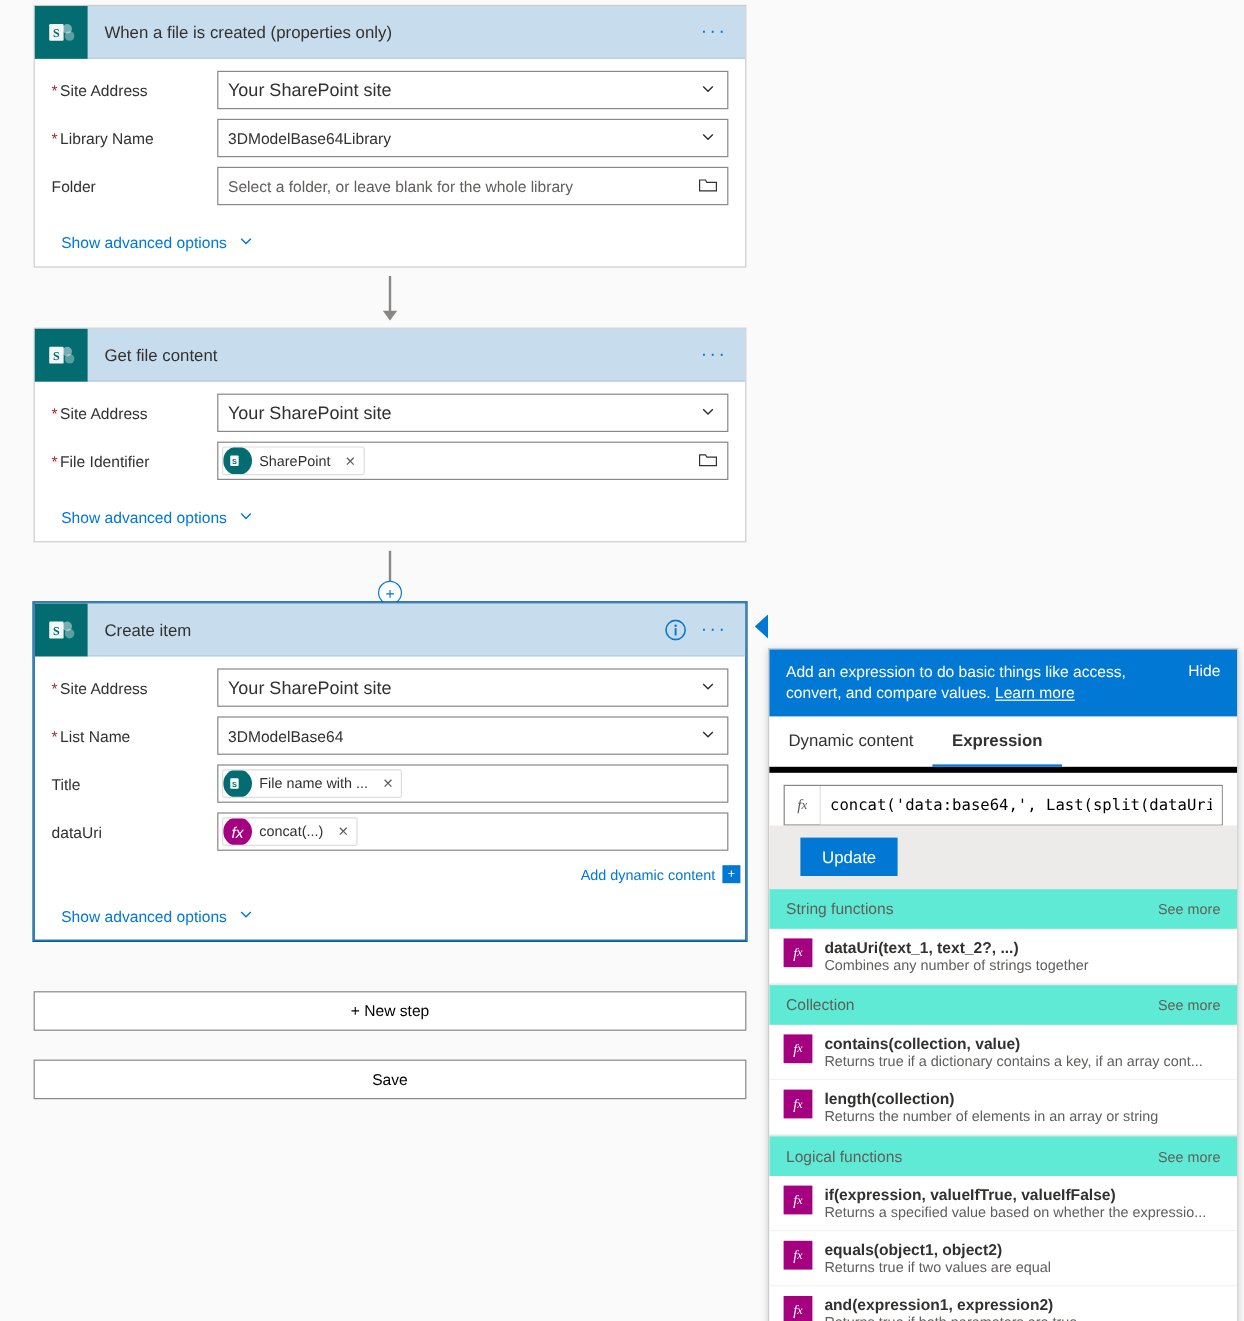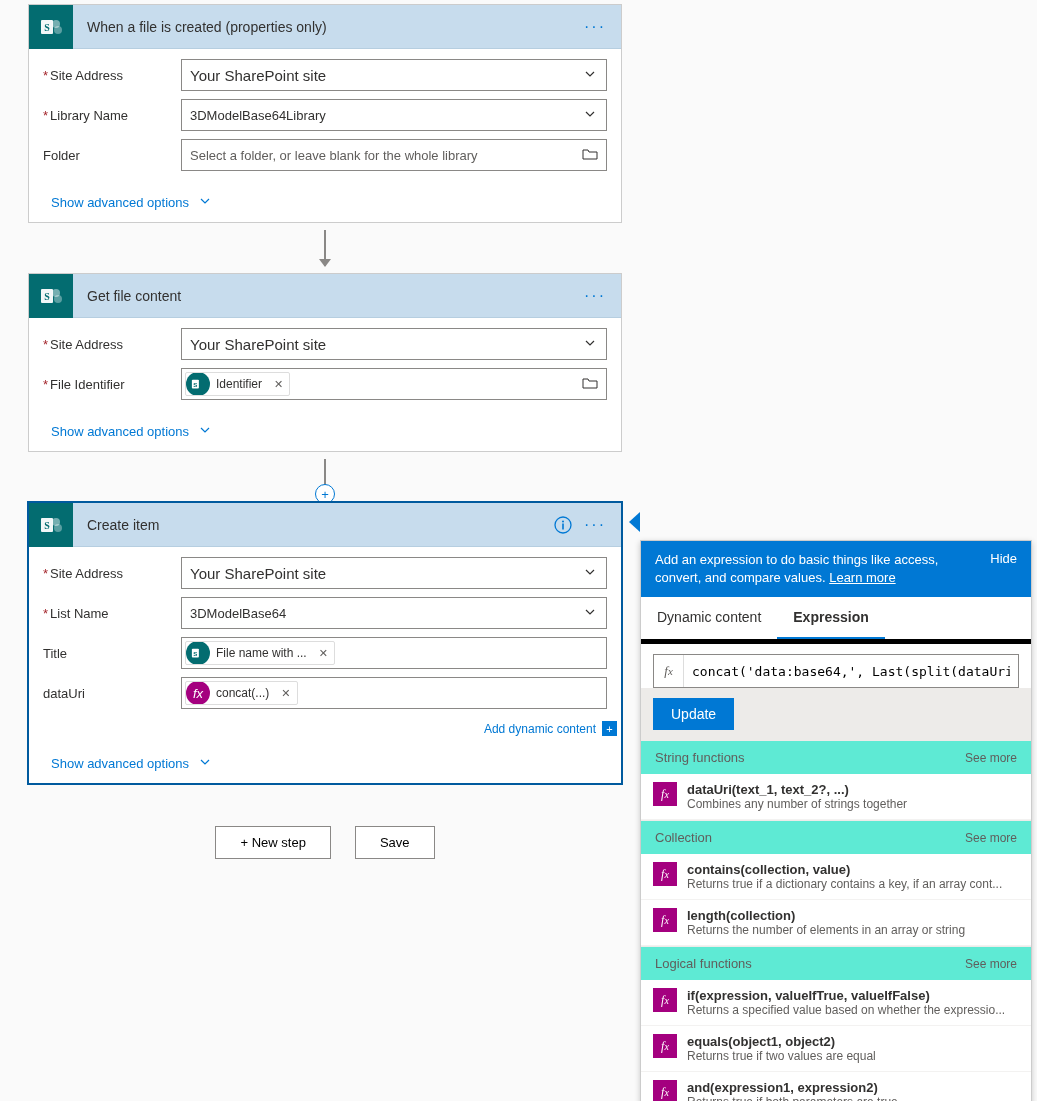--- a/index.html
+++ b/index.html
@@ -111,21 +111,21 @@
     display:flex; justify-content:flex-end; align-items:center;
     color:#0078d4; font-size:12px; cursor:pointer;
   }
   .add-dyn .plus-sq {
     width:15px; height:15px; background:#0078d4; color:#fff;
     display:flex; align-items:center; justify-content:center;
     margin-left:6px; font-size:11px;
   }
   .buttons-row {
     display:flex; justify-content:center; gap:24px;
-    width:594px; margin-left:24px; margin-top:42px;
+    width:594px; margin-left:24px; margin-top:42px;flex-direction:column;
   }
   .btn {
     border:1px solid #8a8886; background:#fff;
     padding:8px 24px; font-size:13px; cursor:pointer;
   }
   
   .expr-panel {
     position:absolute;
     top:540px; left:640px;
     width:392px; height:658px;
@@ -159,21 +159,21 @@
     color:#605e5c; font-style:italic; border-right:1px solid #ddd; height:100%;
     font-family: "Segoe UI", serif;
   }
   .fx-input {
     flex:1; border:none; outline:none; padding:0 8px;
     font-family:Consolas, monospace; font-size:13px; height:100%;
   }
   .update-bar { background:#edebe9; padding:10px 12px; }
   .update-btn {
     background:#0078d4; color:#fff; border:none;
-    padding:8px 18px; font-size:14px; cursor:pointer;
+    padding:8px 18px; font-size:14px; cursor:pointer;margin-left:14px;
   }
   .scroll-area { flex:1; overflow-y:auto; position:relative;}
   .section-head {
     background:#5eead4; padding:9px 14px;
     display:flex; justify-content:space-between; align-items:center;
     color:#605e5c; font-size:13px;
     border-top:1px solid #edebe9;
   }
   .see-more { color:#605e5c; font-size:12px; cursor:pointer; }
   .func-item {
@@ -315,21 +315,21 @@
             <span>File Identifier</span>
           </div>
         <div class="form-control" style="padding:3px 8px 3px 3px">
           <span class="token">
             <span class="token-ico sp">
               <svg viewBox="0 0 16 16" width="14" height="14">
                   <rect x="1" y="3" width="8" height="10" rx="1" fill="#fff"></rect>
                   <text x="5" y="11" font-size="7" text-anchor="middle" fill="#036c70" font-weight="700">S</text>
                 </svg>
             </span>
-            <span class="token-label">Identifier</span>
+            <span class="token-label">SharePoint</span>
             <span class="token-x">✕</span>
           </span>
           <span style="flex:1"></span>
           <span class="folder-ico">
             <svg width="16" height="14" viewBox="0 0 16 14">
                 <path d="M1 3h5l1 2h8v7H1z" fill="none" stroke="#323130" stroke-width="1"></path>
               </svg>
           </span>
         </div>
       </div>

